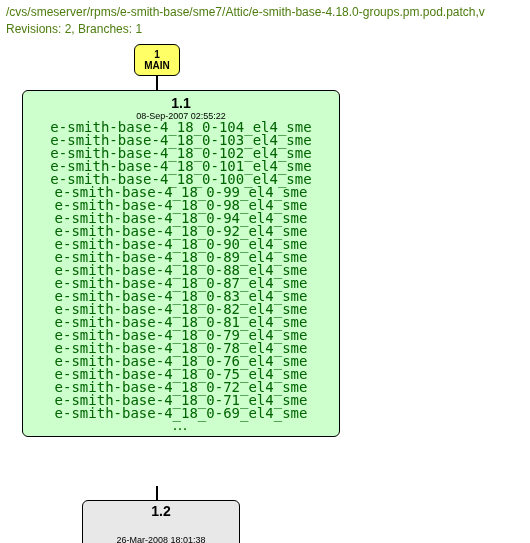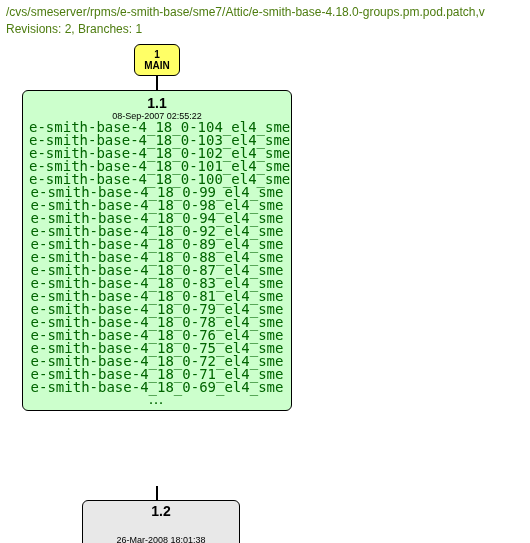--- a/index.html
+++ b/index.html
@@ -34,21 +34,21 @@
     left: 134px;
     top: 2px;
     font-size: 10px;
     font-weight: bold;
     display: flex;
     align-items: center;
     justify-content: center;
   }
   .node-rev1 {
     background: #ccffcc;
-    width: 270px;
+    width: 318px;
     left: 22px;
     top: 48px;
     font-size: 11px;
     padding: 4px 6px;
   }
   .node-rev1 .rev-num {
     font-size: 14px;
     font-weight: bold;
   }
   .node-rev1 .rev-date {
@@ -119,24 +119,26 @@
     <div id="rev1-tags">
         <div class="tag-line">e-smith-base-4_18_0-104_el4_sme</div>
         <div class="tag-line">e-smith-base-4_18_0-103_el4_sme</div>
         <div class="tag-line">e-smith-base-4_18_0-102_el4_sme</div>
         <div class="tag-line">e-smith-base-4_18_0-101_el4_sme</div>
         <div class="tag-line">e-smith-base-4_18_0-100_el4_sme</div>
         <div class="tag-line">e-smith-base-4_18_0-99_el4_sme</div>
         <div class="tag-line">e-smith-base-4_18_0-98_el4_sme</div>
         <div class="tag-line">e-smith-base-4_18_0-94_el4_sme</div>
         <div class="tag-line">e-smith-base-4_18_0-92_el4_sme</div>
+        <div class="tag-line">e-smith-base-4_18_0-90_el4_sme</div>
         <div class="tag-line">e-smith-base-4_18_0-89_el4_sme</div>
         <div class="tag-line">e-smith-base-4_18_0-88_el4_sme</div>
         <div class="tag-line">e-smith-base-4_18_0-87_el4_sme</div>
         <div class="tag-line">e-smith-base-4_18_0-83_el4_sme</div>
+        <div class="tag-line">e-smith-base-4_18_0-82_el4_sme</div>
         <div class="tag-line">e-smith-base-4_18_0-81_el4_sme</div>
         <div class="tag-line">e-smith-base-4_18_0-79_el4_sme</div>
         <div class="tag-line">e-smith-base-4_18_0-78_el4_sme</div>
         <div class="tag-line">e-smith-base-4_18_0-76_el4_sme</div>
         <div class="tag-line">e-smith-base-4_18_0-75_el4_sme</div>
         <div class="tag-line">e-smith-base-4_18_0-72_el4_sme</div>
         <div class="tag-line">e-smith-base-4_18_0-71_el4_sme</div>
         <div class="tag-line">e-smith-base-4_18_0-69_el4_sme</div>
       </div>
     <div class="ellipsis">...</div>

